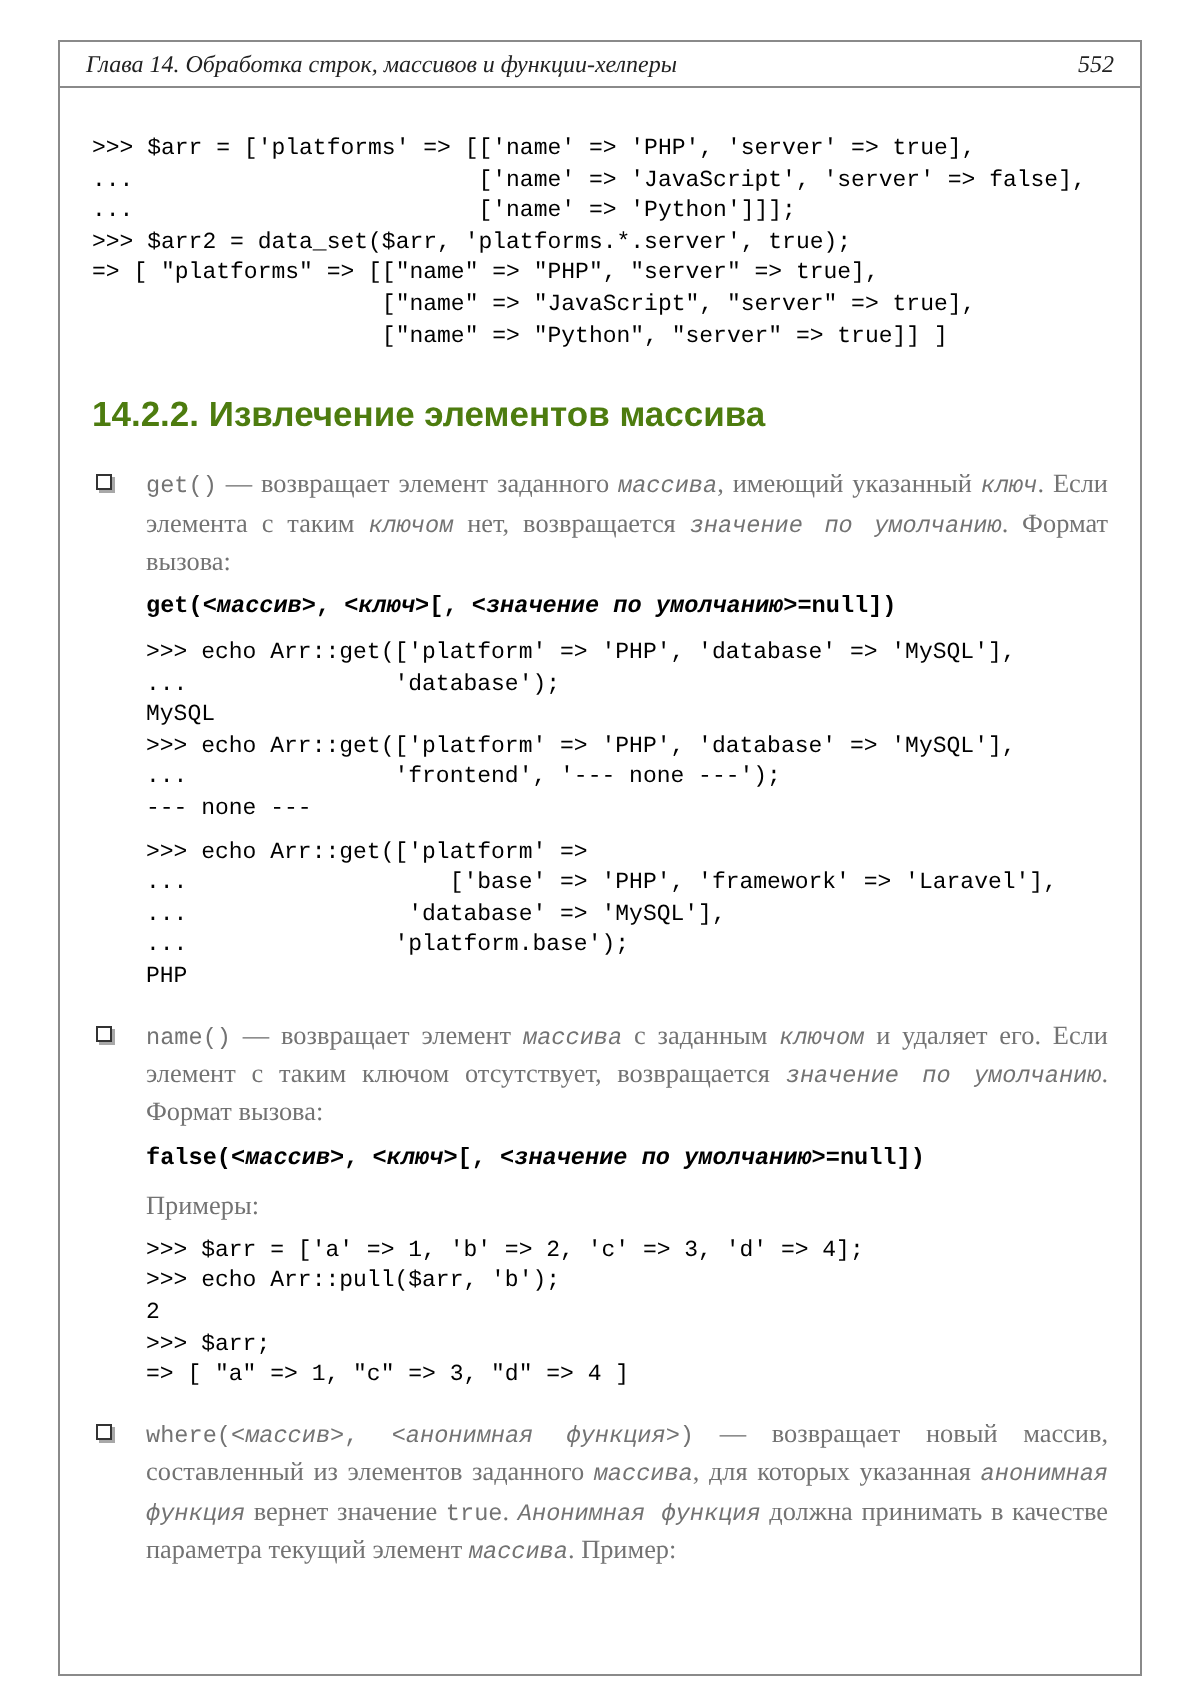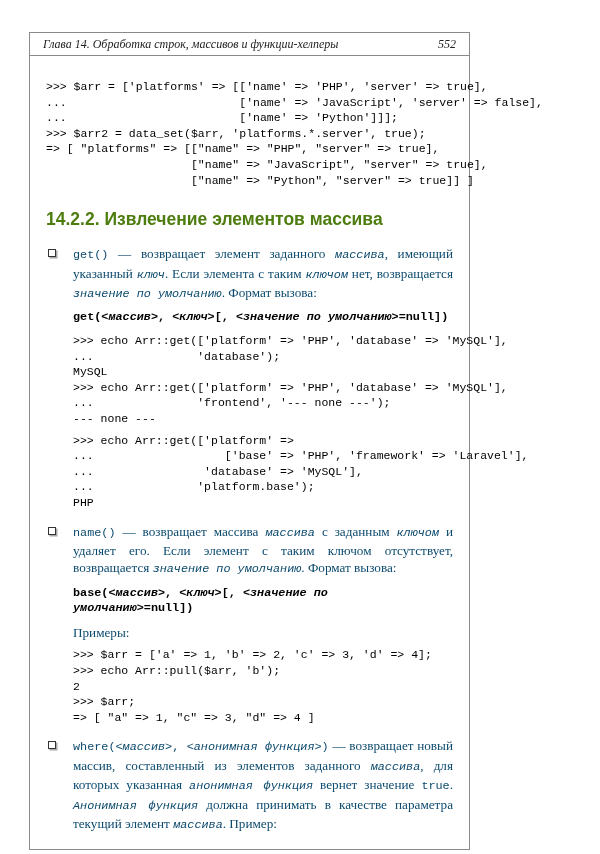--- a/index.html
+++ b/index.html
@@ -6,22 +6,22 @@
   html, body { width: 600px; height: 854px; }
   body {
     background: #ffffff;
     font-family: "Liberation Serif", serif;
     color: #1a1a1a;
     position: relative;
     overflow: hidden;
   }
   .frame {
     position: absolute;
-    left: 29px; top: 32px;
-    width: 441px; height: 818px;
+    left: 29px; top: 20px;
+    width: 542px; height: 818px;
     border: 1px solid #8a8a8a;
     background: #fff;
   }
   .running-head {
     display: flex;
     justify-content: space-between;
     align-items: baseline;
     padding: 4px 13px 3px 13px;
     border-bottom: 1px solid #8a8a8a;
     font-style: italic;
@@ -51,21 +51,21 @@
     left: 2px; top: 4px;
     width: 8px; height: 8px;
     border: 1px solid #333;
     background: #fff;
     box-shadow: 1.5px 1.5px 0 #a8a8a8;
   }
   .para {
     font-size: 13.2px;
     line-height: 17.4px;
     text-align: justify;
-    color: #0c4a6e;
+    color: #737373;
   }
   .para .c, .codefmt .c {
     font-family: "Liberation Mono", "DejaVu Sans Mono", monospace;
     font-size: 11.8px;
   }
   .para .ci, .codefmt .ci {
     font-family: "Liberation Mono", "DejaVu Sans Mono", monospace;
     font-style: italic;
     font-size: 11.8px;
   }
@@ -114,22 +114,22 @@
 --- none ---</pre>
       <pre class="code">&gt;&gt;&gt; echo Arr::get(['platform' =&gt;
 ...                   ['base' =&gt; 'PHP', 'framework' =&gt; 'Laravel'],
 ...                'database' =&gt; 'MySQL'],
 ...               'platform.base');
 PHP</pre>
     </div>
 
     <div class="item">
       <span class="bullet"></span>
-      <p class="para"><span class="c">name()</span><span> — возвращает массива </span><span class="ci">массива</span><span> с заданным </span><span class="ci">ключом</span><span> и удаляет его. Если элемент с таким ключом отсутствует, возвращается </span><span class="ci">значение по умолчанию</span><span>. Формат вызова:</span></p>
-      <p class="codefmt"><span class="c">base(</span><span class="ci">&lt;массив&gt;</span><span class="c">, </span><span class="ci">&lt;ключ&gt;</span><span class="c">[, </span><span class="ci">&lt;значение по умолчанию&gt;</span><span class="c">=null])</span></p>
+      <p class="para"><span class="c">name()</span><span> — возвращает элемент </span><span class="ci">массива</span><span> с заданным </span><span class="ci">ключом</span><span> и удаляет его. Если элемент с таким ключом отсутствует, возвращается </span><span class="ci">значение по умолчанию</span><span>. Формат вызова:</span></p>
+      <p class="codefmt"><span class="c">false(</span><span class="ci">&lt;массив&gt;</span><span class="c">, </span><span class="ci">&lt;ключ&gt;</span><span class="c">[, </span><span class="ci">&lt;значение по умолчанию&gt;</span><span class="c">=null])</span></p>
       <p class="para label">Примеры:</p>
       <pre class="code">&gt;&gt;&gt; $arr = ['a' =&gt; 1, 'b' =&gt; 2, 'c' =&gt; 3, 'd' =&gt; 4];
 &gt;&gt;&gt; echo Arr::pull($arr, 'b');
 2
 &gt;&gt;&gt; $arr;
 =&gt; [ "a" =&gt; 1, "c" =&gt; 3, "d" =&gt; 4 ]</pre>
     </div>
 
     <div class="item">
       <span class="bullet"></span>

